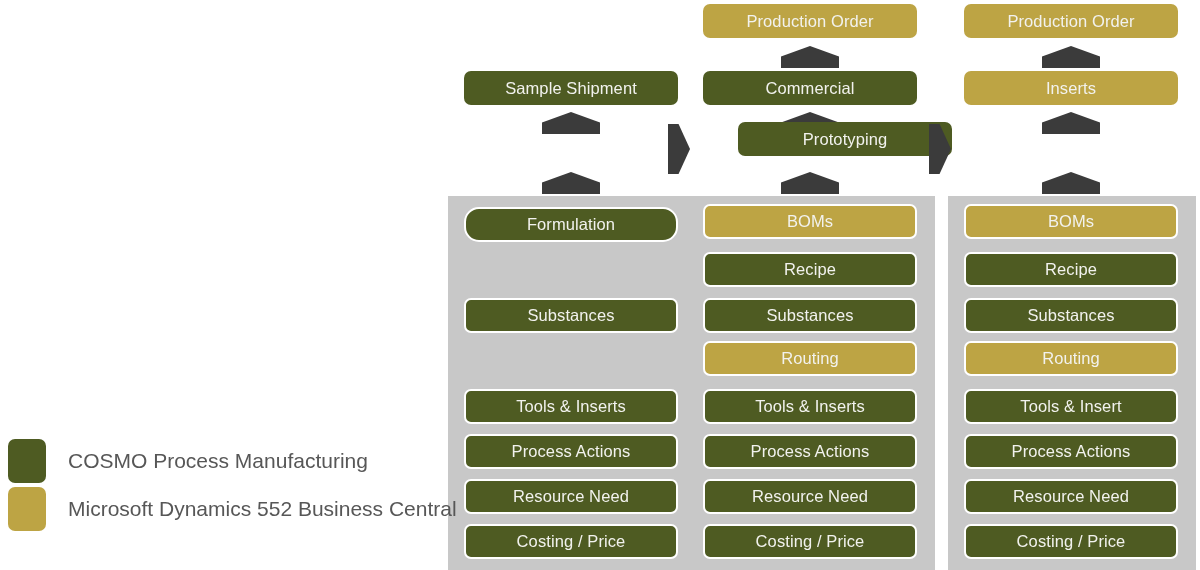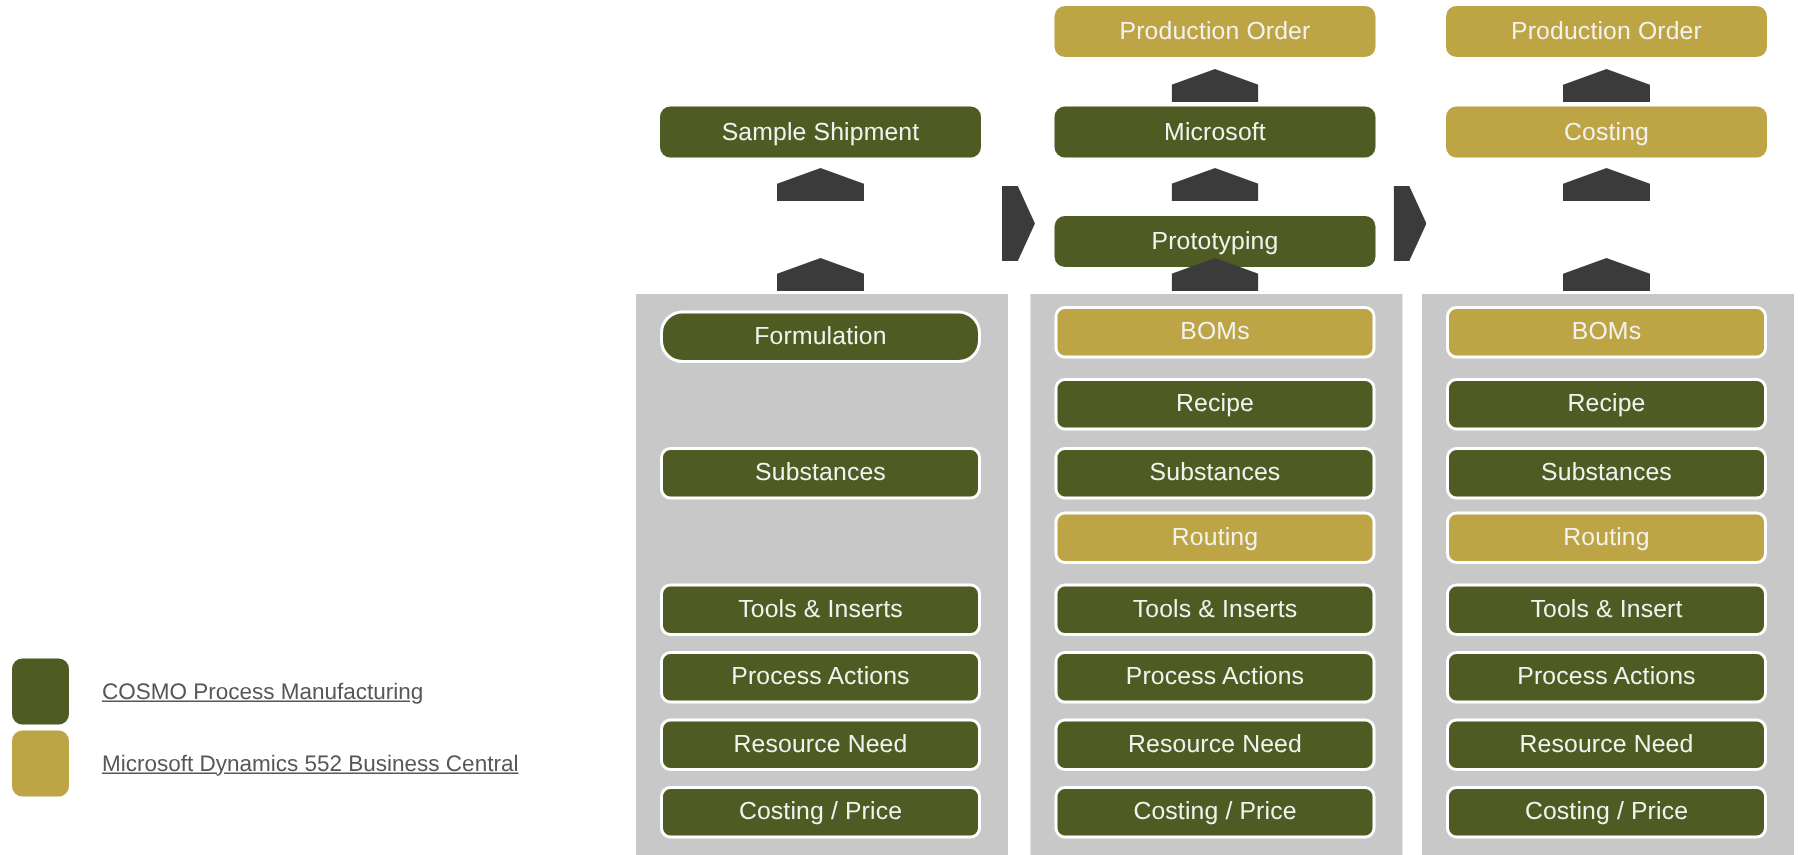--- a/index.html
+++ b/index.html
@@ -22,21 +22,21 @@
     height: 570px;
   }
 
   
   .column {
     position: absolute;
     top: 0;
     width: 264px;
     height: 400px;
   }
-  .col-1 { left: 424px; }
+  .col-1 { left: 448px; }
   .col-2 { left: 687px; }
   .col-3 { left: 948px; }
 
   
   .panel-bg {
     position: absolute;
     left: 0;
     top: 196px;
     width: 248px;
     height: 374px;
@@ -107,24 +107,23 @@
   .legend-swatch {
     width: 38px;
     height: 44px;
     border-radius: 7px;
     flex: 0 0 auto;
   }
   .legend-swatch.green { background: #4e5b22; }
   .legend-swatch.gold  { background: #bda444; }
   .legend-label {
     margin-left: 22px;
-    font-size: 15px;
+    font-size: 21px;
     color: #575757;
     white-space: nowrap;
-    text-decoration: underline;
   }
 </style>
 </head>
 <body>
 
 <div class="stage">
 
   <div class="column col-1">
     <div class="panel-bg"></div>
 
@@ -150,25 +149,25 @@
 
   <div class="right-arrow" style="left:668px; top:124px;"></div>
 
   <div class="column col-2">
     <div class="panel-bg"></div>
 
     <div class="pill top gold" style="top:4px;">Production Order</div>
 
     <div class="up-arrow" style="left:94px; top:46px;"></div>
 
-    <div class="pill top green" style="top:71px;">Microsoft</div>
+    <div class="pill top green" style="top:71px;">Commercial</div>
 
     <div class="up-arrow" style="left:94px; top:112px;"></div>
 
-    <div class="pill top green" style="top:144px;">Prototyping</div>
+    <div class="pill top green" style="top:122px;margin-left:35px;">Prototyping</div>
 
     <div class="up-arrow" style="left:94px; top:172px;"></div>
 
     <div class="pill gold" style="top:204px;">BOMs</div>
 
     <div class="pill green" style="top:252px;">Recipe</div>
 
     <div class="pill green" style="top:298px;">Substances</div>
 
     <div class="pill gold" style="top:341px;">Routing</div>
@@ -184,21 +183,21 @@
 
   <div class="right-arrow" style="left:929px; top:124px;"></div>
 
   <div class="column col-3">
     <div class="panel-bg"></div>
 
     <div class="pill top gold" style="top:4px;">Production Order</div>
 
     <div class="up-arrow" style="left:94px; top:46px;"></div>
 
-    <div class="pill top gold" style="top:71px;">Costing</div>
+    <div class="pill top gold" style="top:71px;">Inserts</div>
 
     <div class="up-arrow" style="left:94px; top:112px;"></div>
 
 
     <div class="up-arrow" style="left:94px; top:172px;"></div>
 
     <div class="pill gold" style="top:204px;">BOMs</div>
 
     <div class="pill green" style="top:252px;">Recipe</div>
 

